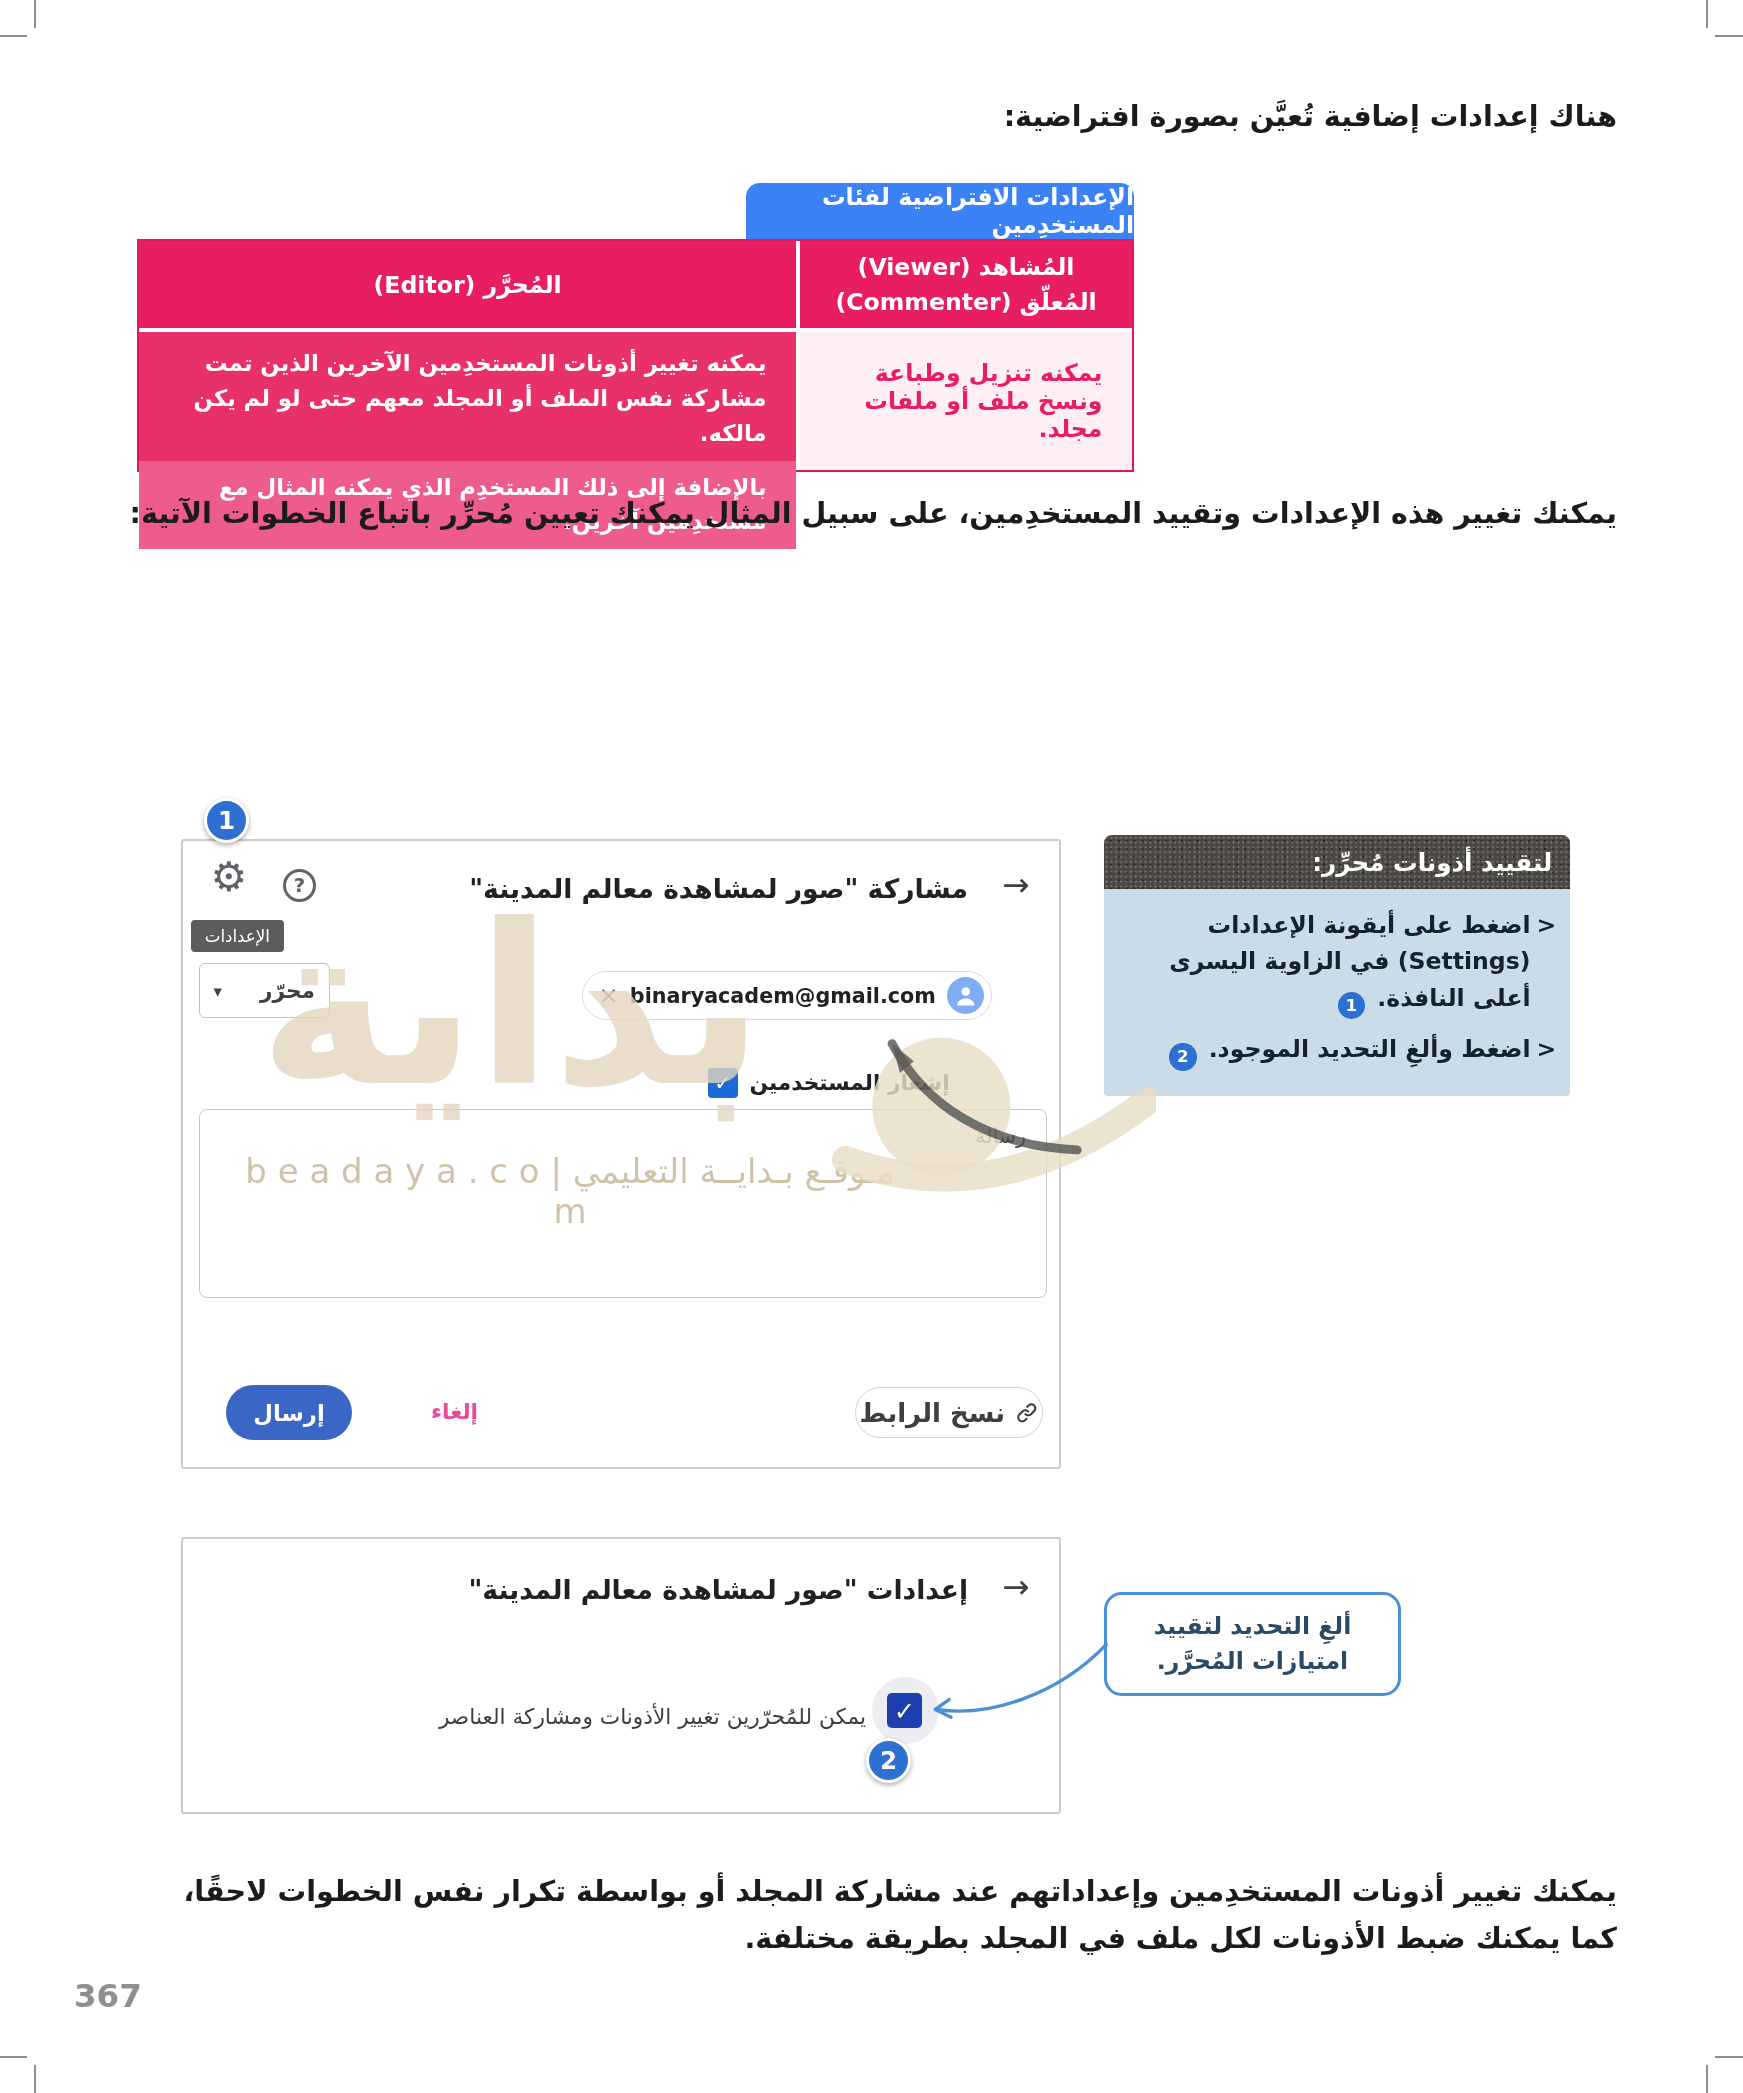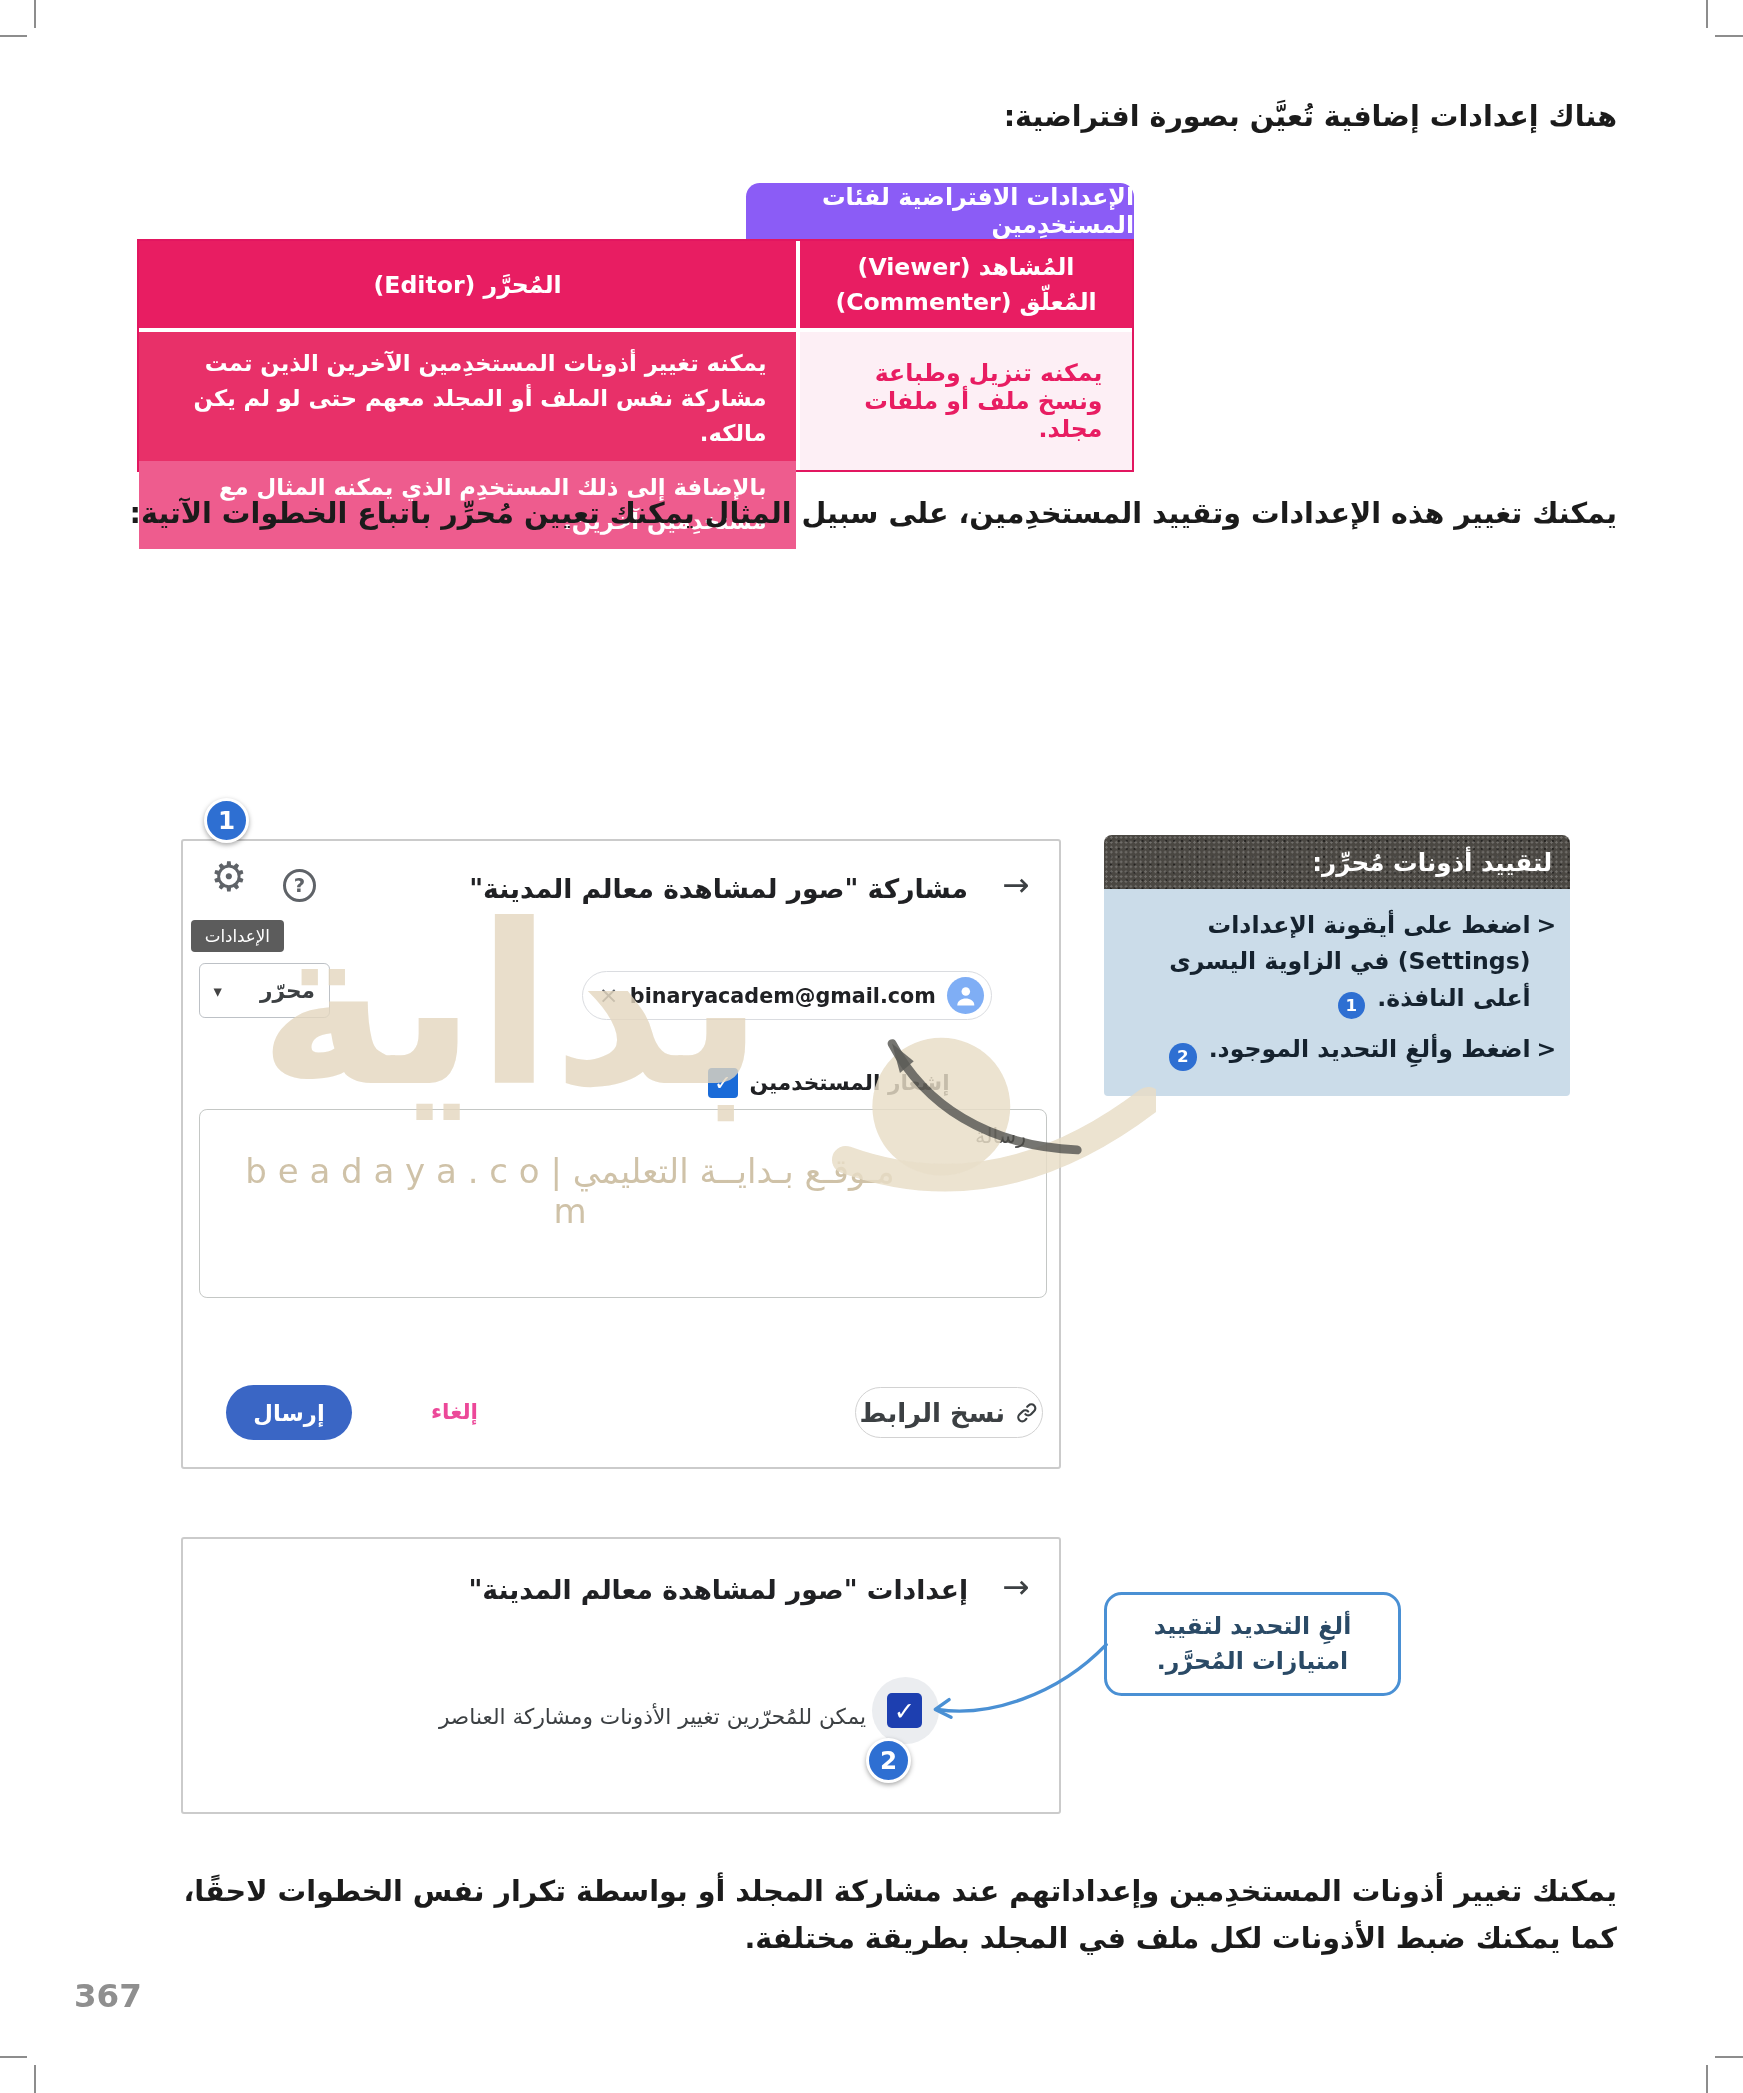--- a/index.html
+++ b/index.html
@@ -13,21 +13,21 @@
 .crop.h{height:2px;width:27.6px;}
 
 
 .para{position:absolute;color:#1b1b1b;font-weight:700;font-size:28.6px;text-align:right;direction:rtl;}
 #intro{top:99px;right:126px;}
 #middle{top:496px;right:126px;}
 #footer{top:1868px;right:126px;width:1478px;line-height:1.65;}
 #pagenum{position:absolute;left:75px;top:1933px;font-size:32.5px;font-weight:700;color:#8f8f8f;margin-top:44px;}
 
 
-#table-tab{position:absolute;top:183px;right:609px;width:388px;height:56px;background:#8b5cf6;color:#fff;
+#table-tab{position:absolute;top:183px;right:609px;width:388px;height:56px;background:#3b82f6;color:#fff;
   font-size:23.6px;font-weight:700;display:flex;align-items:center;justify-content:center;border-radius:13.8px 13.8px 0 0;z-index:1;}
 #perm-table{position:absolute;top:239px;right:609px;width:997px;display:grid;grid-template-columns:332px 1fr;
   grid-template-rows:87px 138px;gap:3.9px;background:#fff;border:2px solid #e21660;direction:rtl;}
 .cell.role{background:#e81d62;color:#fff;display:flex;flex-direction:column;align-items:center;justify-content:center;
   font-size:23.6px;font-weight:700;gap:7.9px;text-align:center;padding:7.9px;}
 .cell.desc-light{background:#fdeff5;color:#e81d62;font-size:23.6px;font-weight:700;display:flex;align-items:center;
   padding:9.9px 29.6px;direction:rtl;text-align:right;}
 .cell.desc-dark{background:#e83069;color:#fff;display:flex;flex-direction:column;direction:rtl;text-align:right;
   font-size:22.7px;font-weight:600;}
 .cell.desc-dark .p1{padding:13.8px 29.6px 9.9px;line-height:1.55;flex:1;}

